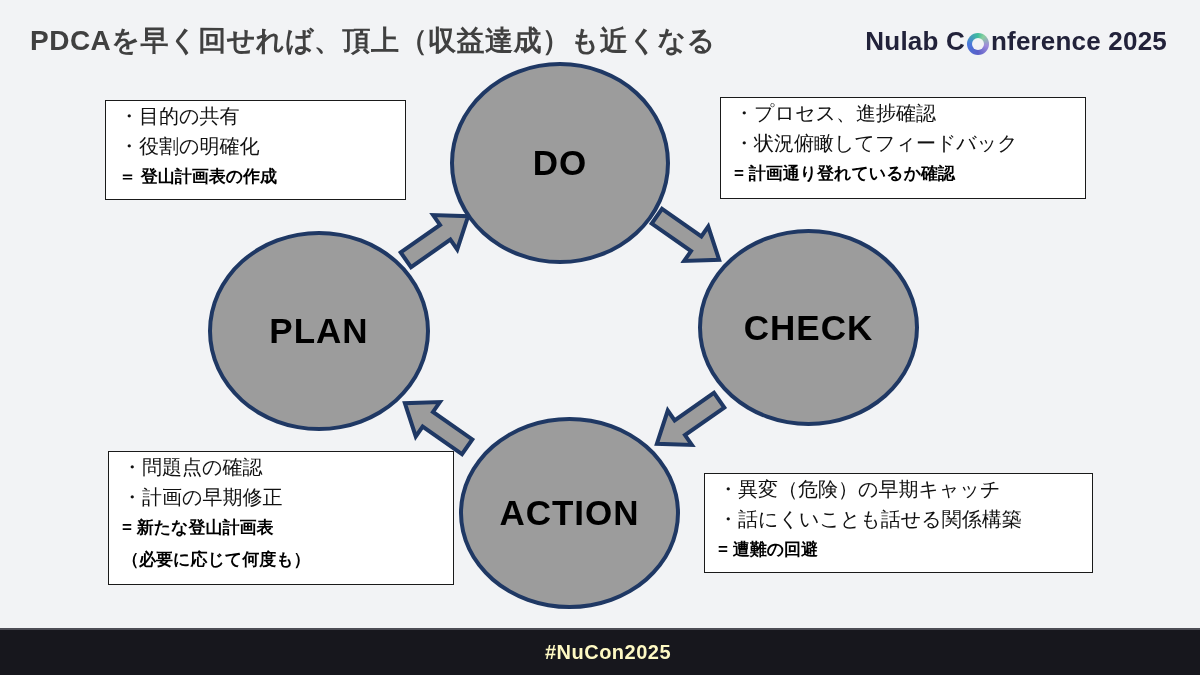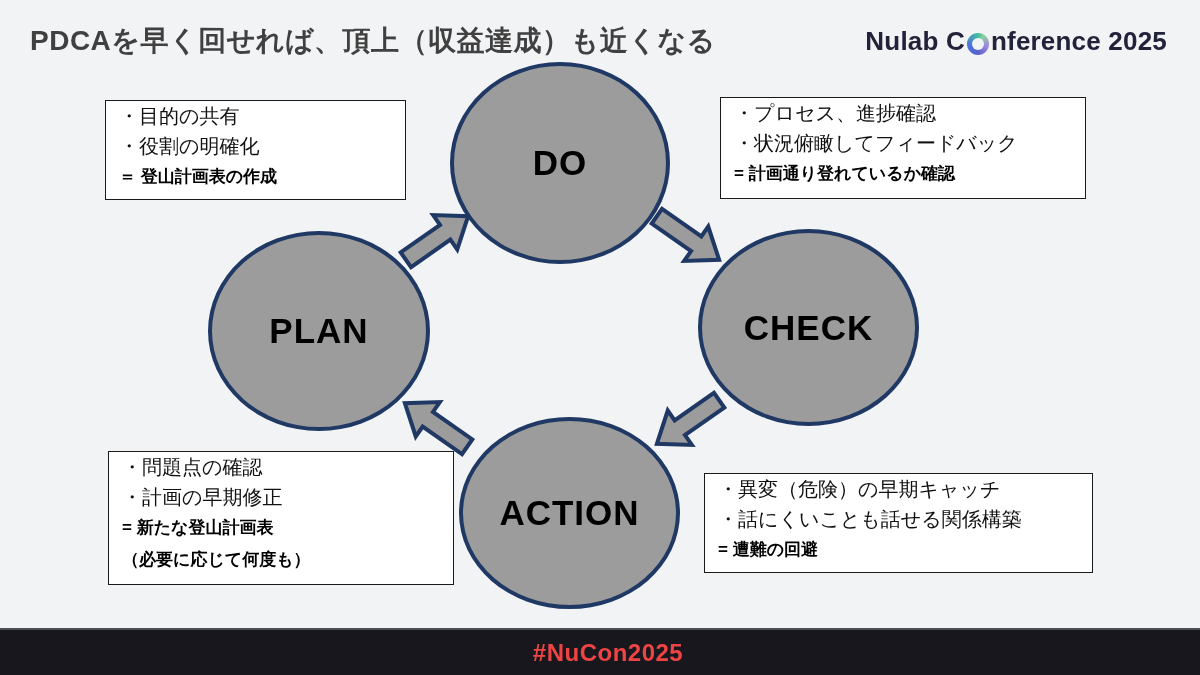--- a/index.html
+++ b/index.html
@@ -45,21 +45,21 @@
   .note .result { font-size:17px; line-height:32px; font-weight:700; color:#000; white-space:nowrap; }
   #note-top-left     { left:105px; top:100px; width:301px; height:100px; }
   #note-top-right    { left:704px; top:97px;  width:366px; height:102px;margin-left:16px; }
   #note-bottom-left  { left:108px; top:451px; width:346px; height:134px; }
   #note-bottom-right { left:704px; top:465px; width:389px; height:100px;margin-top:8px; }
   .footer {
     position:absolute; left:0; right:0; bottom:0; height:47px;
     box-sizing:border-box; background:#17171d; border-top:2px solid #4d4d55;
     display:flex; align-items:center; justify-content:center;
   }
-  .footer-text { color:#ef4444; font-size:24px; font-weight:700; letter-spacing:.5px;margin-left:16px; }
+  .footer-text { color:#fef9c3; font-size:20px; font-weight:700; letter-spacing:.5px;margin-left:16px; }
 </style>
 </head>
 <body>
 
 <div class="slide">
 
   <div class="slide-title">PDCAを早く回せれば、頂上（収益達成）も近くなる</div>
 
   <div class="logo">
     <span>Nulab C</span>

